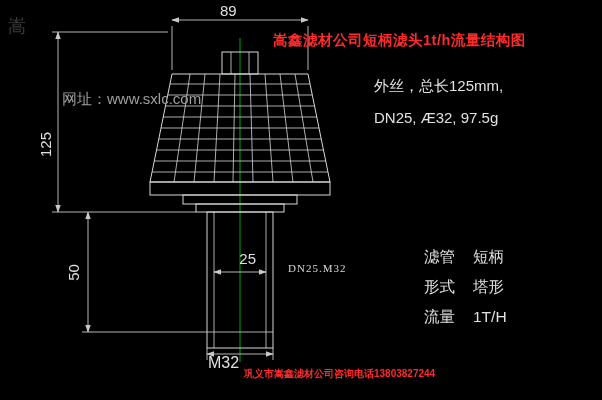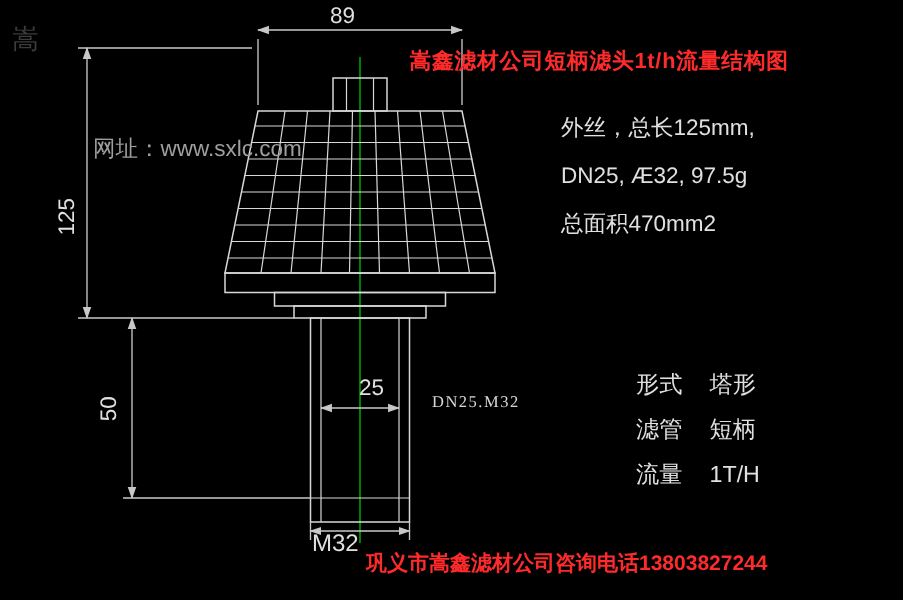--- a/index.html
+++ b/index.html
@@ -23,21 +23,21 @@
   .dim-label{font-size:15px; color:var(--text);}
   .rot{transform:rotate(-90deg); transform-origin:center center;}
   .title{left:273px; top:31px; color:var(--accent_red); font-size:14.5px; font-weight:bold; letter-spacing:0.5px;}
   .site-mark{left:62px; top:90px; color:var(--watermark); font-size:15px;text-align:right;}
   .corner-mark{left:8px; top:14px; color:var(--faint); font-size:18px;}
   .specs{left:374px; top:70px;}
   .specs .spec-line{height:32px; line-height:32px; font-size:15px; color:var(--text);}
   .attrs{left:424px; top:242px;}
   .attrs .attr-row{height:30px; line-height:30px; font-size:15.5px;}
   .attrs .attr-label{margin-right:18px;}
-  .footer{left:244px; top:367px; color:var(--accent_red); font-size:14px; font-weight:bold;}
+  .footer{left:244px; top:367px; color:var(--accent_red); font-size:10px; font-weight:bold;}
   .callout{left:288px; top:262px; font-size:11px; color:#d8d8d8; letter-spacing:1px;font-family:Liberation Serif, serif;}
   .d89{left:220px; top:2px; width:40px; }
   .d125{left:28px; top:136px; width:34px; text-align:center;}
   .d50{left:58px; top:264px; width:30px; text-align:center;}
   .d25{left:224px; top:250px; width:32px; text-align:right;}
   .dm32{left:208px; top:354px; font-size:16px;}
 </style>
 </head>
 <body>
 
@@ -126,28 +126,27 @@
 <div class="abs callout">DN25.M32</div>
 
 <div class="abs title">嵩鑫滤材公司短柄滤头1t/h流量结构图</div>
 
 <div class="abs site-mark">网址：www.sxlc.com</div>
 <div class="abs corner-mark">嵩</div>
 
 <div class="abs specs">
   <div class="spec-line">外丝，总长125mm,</div>
   <div class="spec-line">DN25, Æ32, 97.5g</div>
-  <div class="spec-line">总面积470mm2</div>
 </div>
 
 <div class="abs attrs">
   <div class="attr-row">
-    <span class="attr-label">形式</span><span>塔形</span>
+    <span class="attr-label">滤管</span><span>短柄</span>
   </div>
   <div class="attr-row">
-    <span class="attr-label">滤管</span><span>短柄</span>
+    <span class="attr-label">形式</span><span>塔形</span>
   </div>
   <div class="attr-row">
     <span class="attr-label">流量</span><span>1T/H</span>
   </div>
 </div>
 
 <div class="abs footer">巩义市嵩鑫滤材公司咨询电话13803827244</div>
 
 </body></html>

